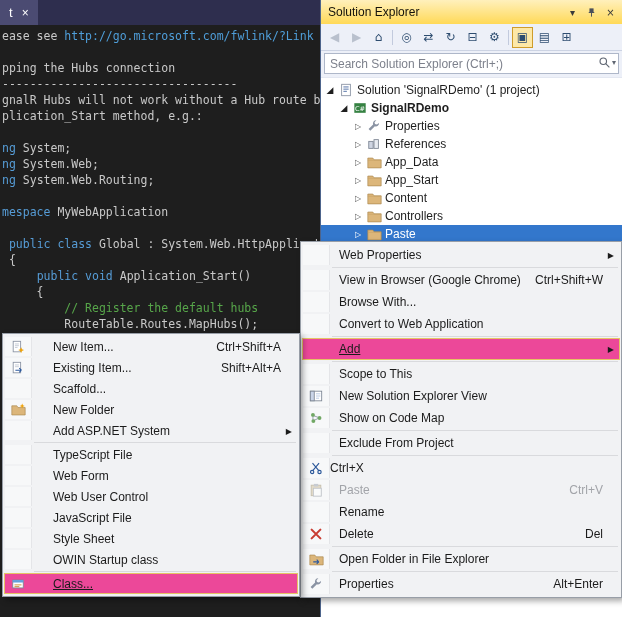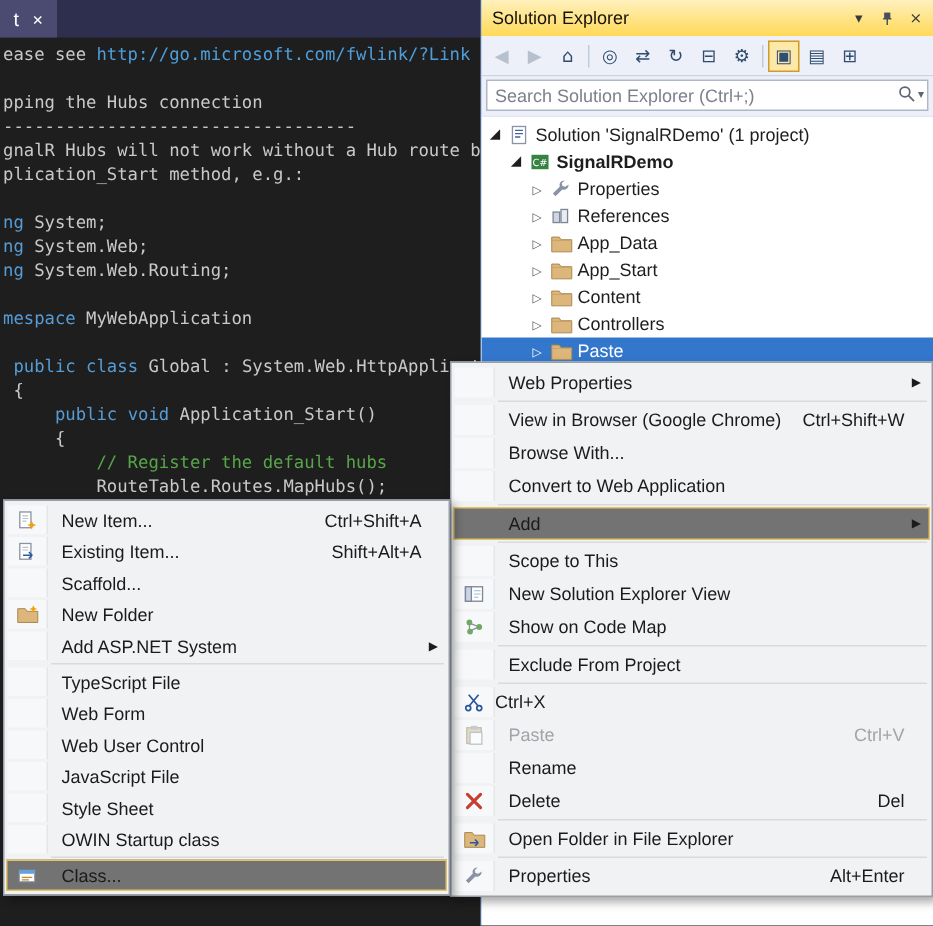--- a/index.html
+++ b/index.html
@@ -42,22 +42,22 @@
   .expander.expanded{color:#1e1e1e;font-size:9px;}
   .tree-row.selected .expander{color:#fff;}
   .tree-icon{width:18px;flex:none;display:flex;align-items:center;justify-content:center;}
   .tree-label{padding-left:2px;white-space:nowrap;}
 
   
   .menu{position:absolute;background:#f1f2f4;border:1px solid #989ea7;box-shadow:3px 3px 6px rgba(0,0,0,.35);padding:2px 1px;}
   .context-menu{left:300px;top:241px;width:322px;z-index:20;}
   .add-submenu{left:2px;top:333px;width:298px;z-index:30;}
   .menu-item{height:22px;display:flex;align-items:center;border:1px solid transparent;position:relative;color:#1b1b1b;}
-  .add-submenu .menu-item{height:21px;}
-  .menu-item.highlight{background:#737373;border-color:#e5c365;}
+  .add-submenu .menu-item{height:21px;gap:12px;}
+  .menu-item.highlight{background:#ec4899;border-color:#e5c365;text-decoration:underline;}
   .menu-item.disabled{color:#a2a4a9;}
   .menu-item.disabled .icon{opacity:.45;}
   .mi-gutter{width:27px;align-self:stretch;flex:none;background:#f7f8f9;border-right:1px solid #e4e5e8;display:flex;align-items:center;justify-content:center;}
   .menu-item.highlight .mi-gutter{background:transparent;border-right-color:transparent;}
   .mi-label{flex:1;padding-left:9px;white-space:nowrap;}
   .mi-shortcut{padding-right:16px;}
   .mi-arrow{position:absolute;right:5px;top:50%;transform:translateY(-50%);font-family:"DejaVu Sans",sans-serif;font-size:8px;color:#1b1b1b;}
   .menu-sep{height:1px;background:#d9dadd;margin:1px 2px 1px 30px;}
   .icon{display:inline-flex;align-items:center;justify-content:center;}
 </style>

